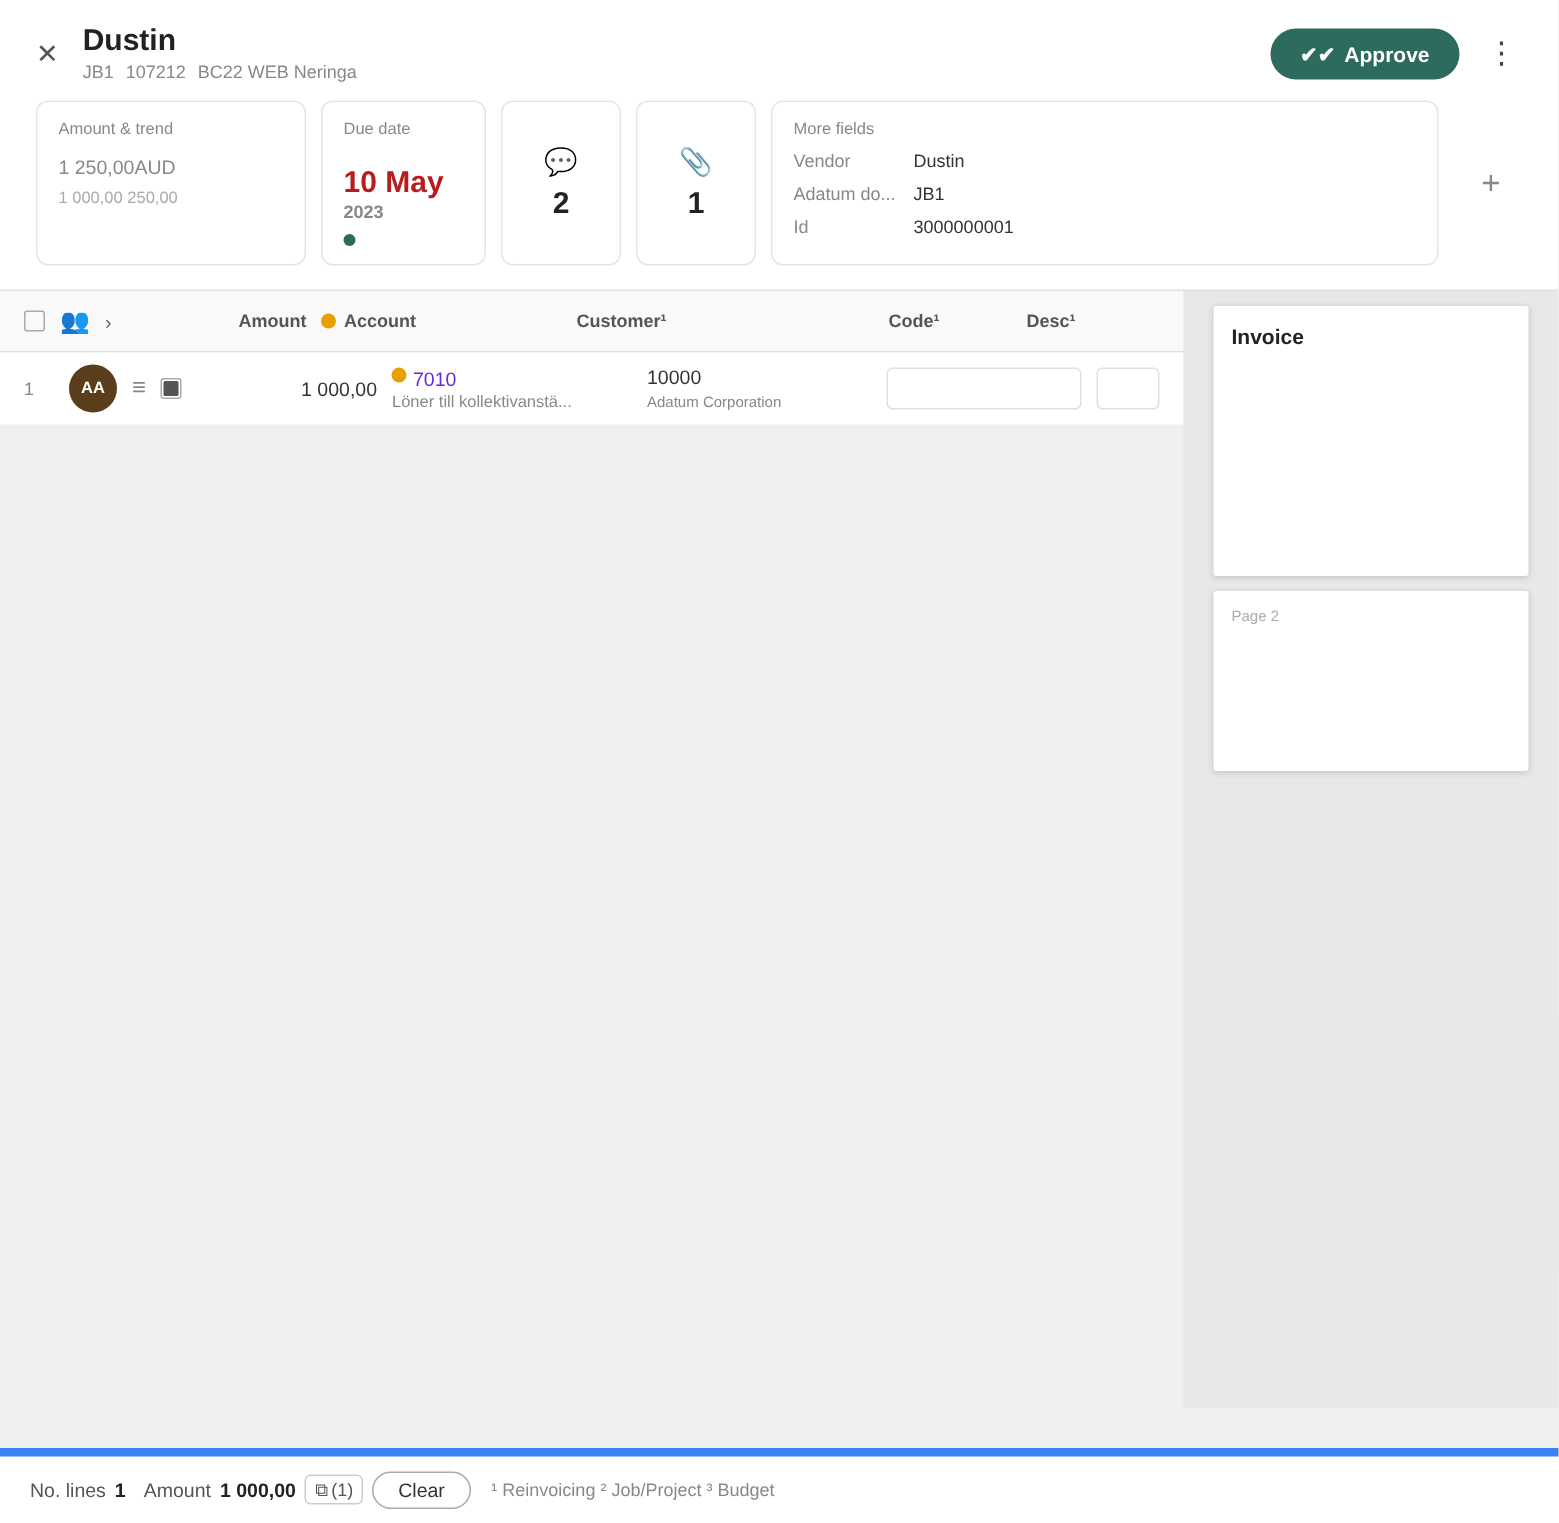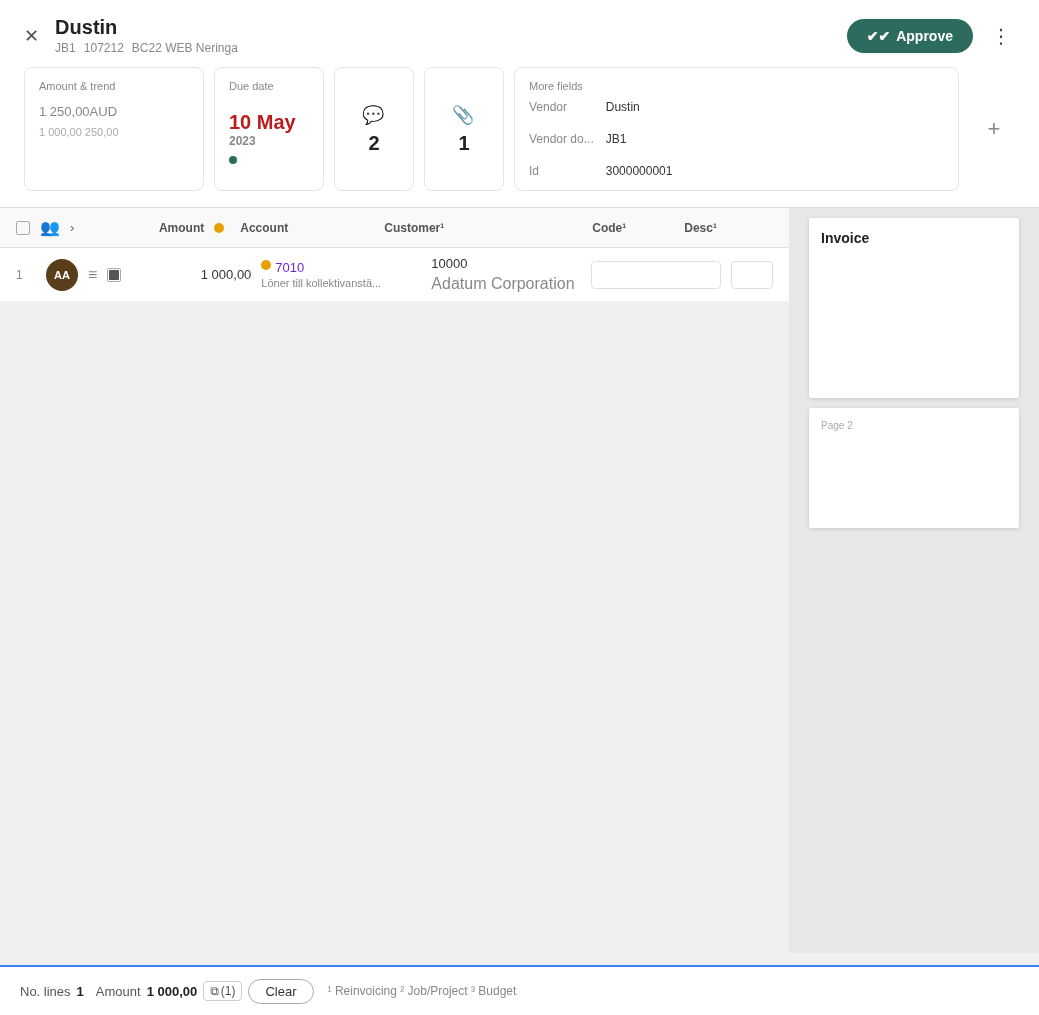--- a/index.html
+++ b/index.html
@@ -190,21 +190,21 @@
 
     .card-more .card-label {
       font-size: 11px;
       color: #888;
       margin-bottom: 8px;
     }
 
     .more-fields-grid {
       display: grid;
       grid-template-columns: auto 1fr;
-      gap: 18px 12px;
+      gap: 8px 12px;
       font-size: 12px;
     }
 
     .more-fields-grid .field-key {
       color: #888;
     }
 
     .more-fields-grid .field-val {
       color: #333;
       font-weight: 500;
@@ -321,21 +321,21 @@
       cursor: pointer;
     }
 
     .col-header {
       font-size: 12px;
       font-weight: 600;
       color: #555;
     }
 
     .col-amount { margin-left: auto; width: 120px; text-align: right; }
-    .col-account { width: 160px; display: flex; align-items: center; gap: 16px; }
+    .col-account { width: 160px; display: flex; align-items: center; gap: 5px; }
     .col-customer { width: 150px; }
     .col-code { width: 130px; text-align: center; }
     .col-desc { flex: 1; }
 
     .account-dot {
       width: 10px;
       height: 10px;
       border-radius: 50%;
       background: #e8a000;
       flex-shrink: 0;
@@ -410,21 +410,21 @@
     .row-customer {
       width: 150px;
     }
 
     .row-customer .cust-num {
       font-size: 13px;
       color: #333;
     }
 
     .row-customer .cust-name {
-      font-size: 16px;
+      font-size: 10px;
       color: #888;
       margin-top: 4px;
     }
 
     .row-code {
       width: 130px;
     }
 
     .row-code-input {
       width: 100%;
@@ -464,21 +464,21 @@
       border-radius: 1px;
     }
 
     
     .footer-bar {
       position: fixed;
       bottom: 0;
       left: 0;
       right: 0;
       background: #fff;
-      border-top: 2px solid #3b82f6;
+      border-top: 6px solid #3b82f6;
       padding: 10px 20px;
       display: flex;
       align-items: center;
       gap: 6px;
       font-size: 13px;
       color: #555;
       height: 50px;
     }
 
     .footer-bar strong {
@@ -568,21 +568,21 @@
     <div class="card card-icon">
       <div class="icon-symbol">📎</div>
       <div class="icon-count">1</div>
     </div>
 
     <div class="card card-more">
       <div class="card-label">More fields</div>
       <div class="more-fields-grid">
         <span class="field-key">Vendor</span>
         <span class="field-val">Dustin</span>
-        <span class="field-key">Vendor do...</span>
+        <span class="field-key">Adatum do...</span>
         <span class="field-val">JB1</span>
         <span class="field-key">Id</span>
         <span class="field-val">3000000001</span>
       </div>
     </div>
 
     <div class="card-add">
       <span class="plus-icon">+</span>
     </div>
   </div>

